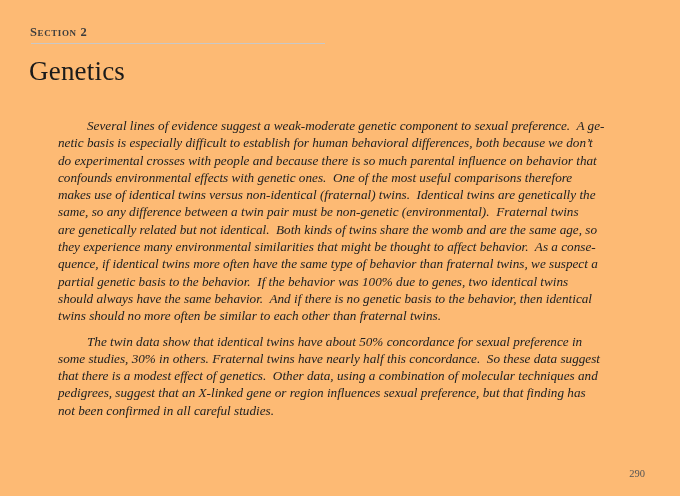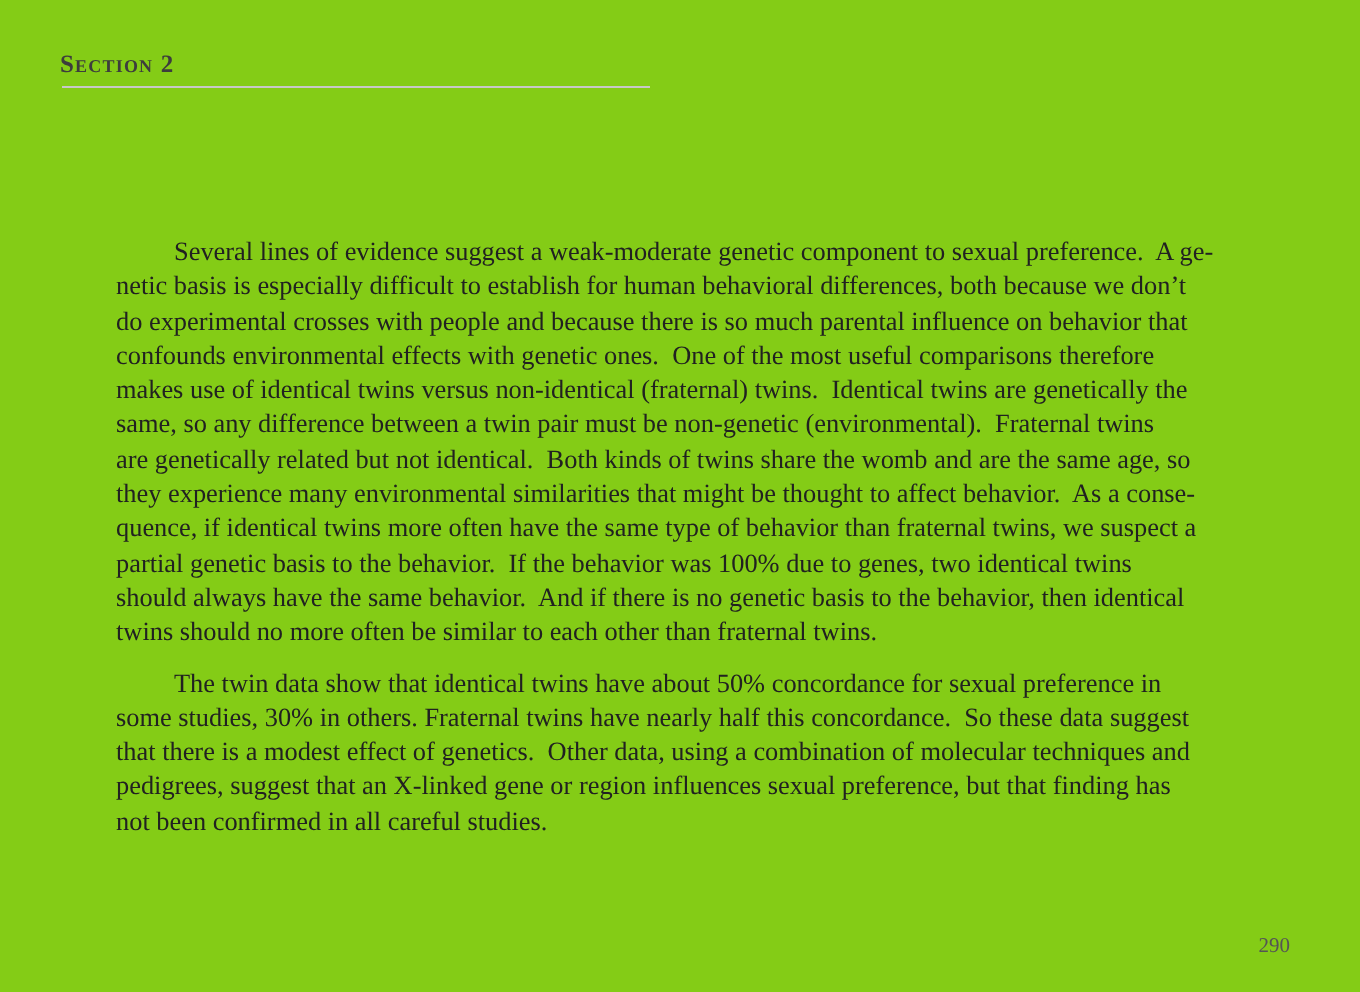--- a/index.html
+++ b/index.html
@@ -4,21 +4,21 @@
 <style>
   html, body {
     margin: 0;
     padding: 0;
     background: #ffffff;
   }
   #page {
     position: relative;
     width: 680px;
     height: 496px;
-    background: #84cc16;
+    background: #fdba74;
     overflow: hidden;
     font-family: "Liberation Serif", "DejaVu Serif", serif;
   }
   .section-label {
     position: absolute;
     left: 30px;
     top: 26px;
     font-size: 12.5px;
     line-height: 13px;
     font-weight: 700;
@@ -51,20 +51,21 @@
     width: 608px;
     font-size: 13.2px;
     line-height: 17.3px;
     color: #212121;
     font-variant-numeric: oldstyle-nums;
   }
   .body-text p {
     margin: 0;
     white-space: pre-wrap;
     text-indent: 29px;
+    font-style: italic;
   }
   .body-text p + p {
     margin-top: 8px;
   }
   .page-number {
     position: absolute;
     right: 35px;
     top: 468px;
     font-size: 10.5px;
     line-height: 12px;
@@ -75,20 +76,21 @@
 </style>
 </head>
 <body>
 
 <div id="page">
 
   <div class="section-label">Section 2</div>
 
   <div class="section-rule"></div>
 
+  <h1 class="page-title">Genetics</h1>
 
   <div class="body-text">
     <p>Several lines of evidence suggest a weak-moderate genetic component to sexual preference.  A ge-
 netic basis is especially difficult to establish for human behavioral differences, both because we don’t
 do experimental crosses with people and because there is so much parental influence on behavior that
 confounds environmental effects with genetic ones.  One of the most useful comparisons therefore
 makes use of identical twins versus non-identical (fraternal) twins.  Identical twins are genetically the
 same, so any difference between a twin pair must be non-genetic (environmental).  Fraternal twins
 are genetically related but not identical.  Both kinds of twins share the womb and are the same age, so
 they experience many environmental similarities that might be thought to affect behavior.  As a conse-

